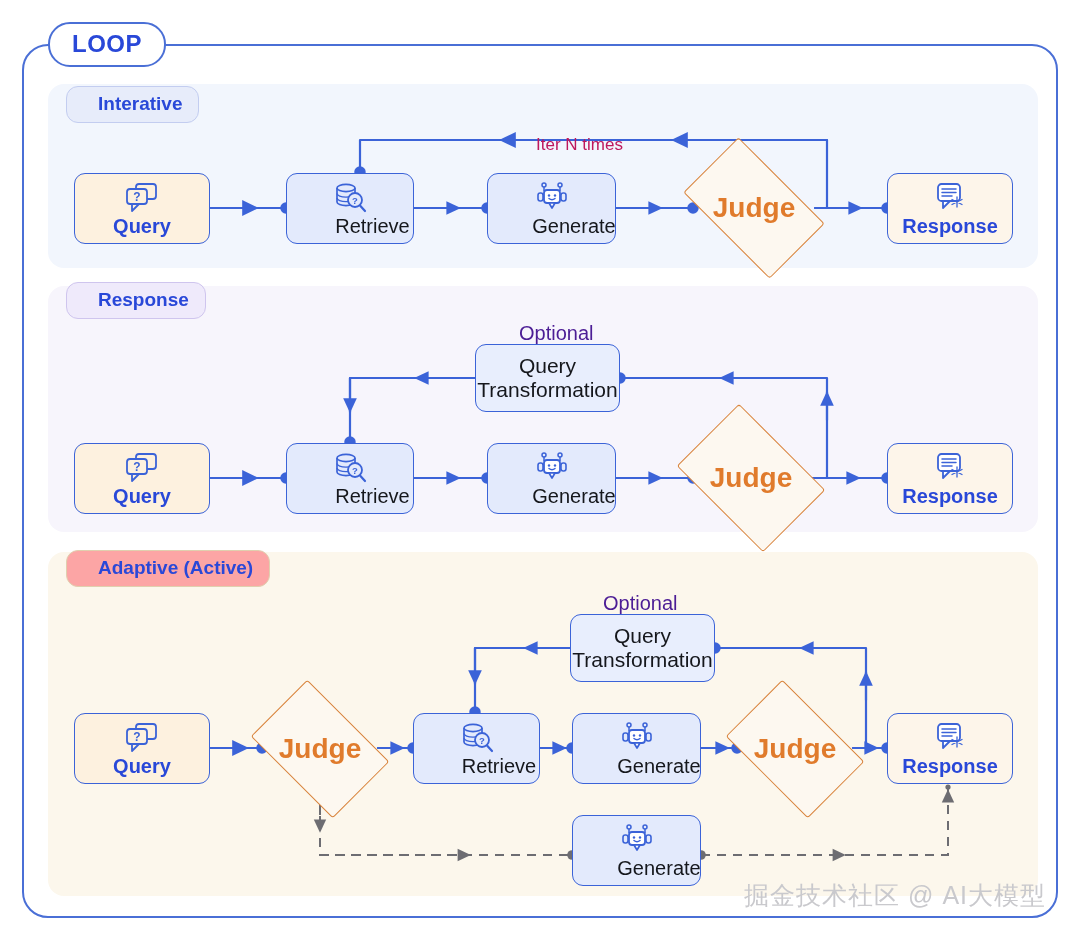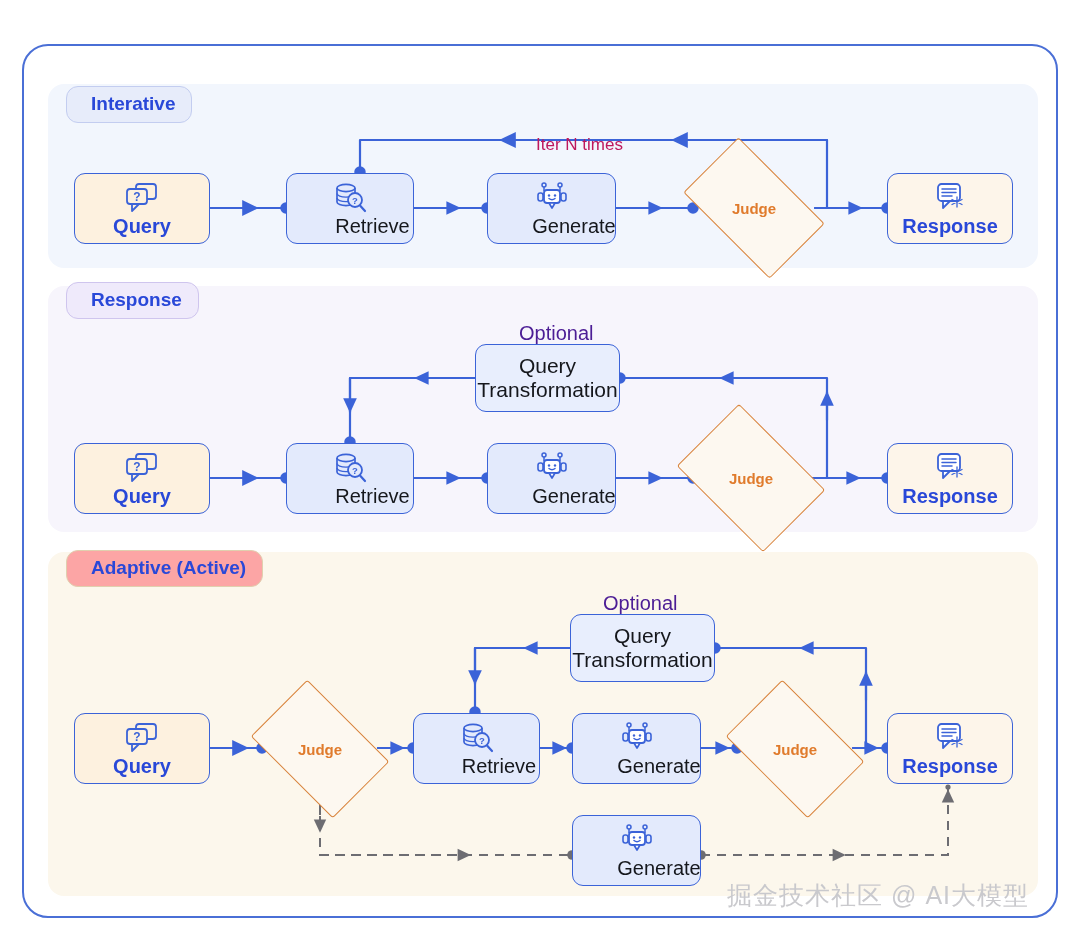--- a/index.html
+++ b/index.html
@@ -27,21 +27,21 @@
   }
 
   
   .panel{position:absolute;border-radius:16px;box-sizing:border-box;}
   .panel.p1{left:48px;top:84px;width:990px;height:184px;background:#f2f6fd;}
   .panel.p2{left:48px;top:286px;width:990px;height:246px;background:#f7f5fc;}
   .panel.p3{left:48px;top:552px;width:990px;height:344px;background:#fcf7ec;}
 
   .tag{
     position:absolute;z-index:35;
-    padding:6px 16px 7px 24px;border-radius:12px;
+    padding:6px 16px 7px 31px;border-radius:12px;
     font-size:19px;font-weight:bold;color:#2948d8;line-height:1.15;
     box-sizing:border-box;
   }
   .tag.t1{left:66px;top:86px;background:#e7ecfa;border:1.6px solid #c3cdf0;}
   .tag.t2{left:66px;top:282px;background:#efeafb;border:1.6px solid #cfc5ee;}
   .tag.t3{left:66px;top:550px;background:#fca5a5;border:1.6px solid #e0cfae;}
 
   
   .node{
     position:absolute;box-sizing:border-box;
@@ -64,46 +64,47 @@
   
   .judge{position:absolute;z-index:20;}
   .judge .dia{
     position:absolute;left:0;top:0;width:100%;height:100%;
     background:#fdf8f0;border:1.8px solid #d8823a;
     transform:rotate(45deg);box-sizing:border-box;border-radius:3px;
   }
   .judge .jl{
     position:absolute;left:0;top:0;width:100%;height:100%;
     display:flex;align-items:center;justify-content:center;
-    color:#e07b2c;font-size:15px;font-weight:bold;
+    color:#e07b2c;font-size:28px;font-weight:bold;
   }
 
   .optional-lbl{
     position:absolute;color:#4c1d95;font-size:20px;z-index:22;
     white-space:nowrap;
   }
   .iter-lbl{
     position:absolute;color:#be185d;font-size:17px;z-index:22;
     white-space:nowrap;
   }
 
   .watermark{
-    position:absolute;right:51px;bottom:28px;
+    position:absolute;right:34px;bottom:28px;
     color:#c9c9cd;font-size:25px;letter-spacing:1px;z-index:30;
     white-space:nowrap;
   }
 
   svg.wires{position:absolute;left:0;top:0;width:1080px;height:940px;z-index:8;pointer-events:none;}
 </style>
 </head>
 <body>
 
 <div id="stage">
 
   <div class="loop-frame"></div>
+  <div class="loop-badge">LOOP</div>
 
   <div class="panel p1"></div>
   <div class="panel p2"></div>
   <div class="panel p3"></div>
 
   <div class="tag t1">Interative</div>
   <div class="tag t2">Response</div>
   <div class="tag t3">Adaptive (Active)</div>
 
   <svg class="wires" viewBox="0 0 1080 940">

